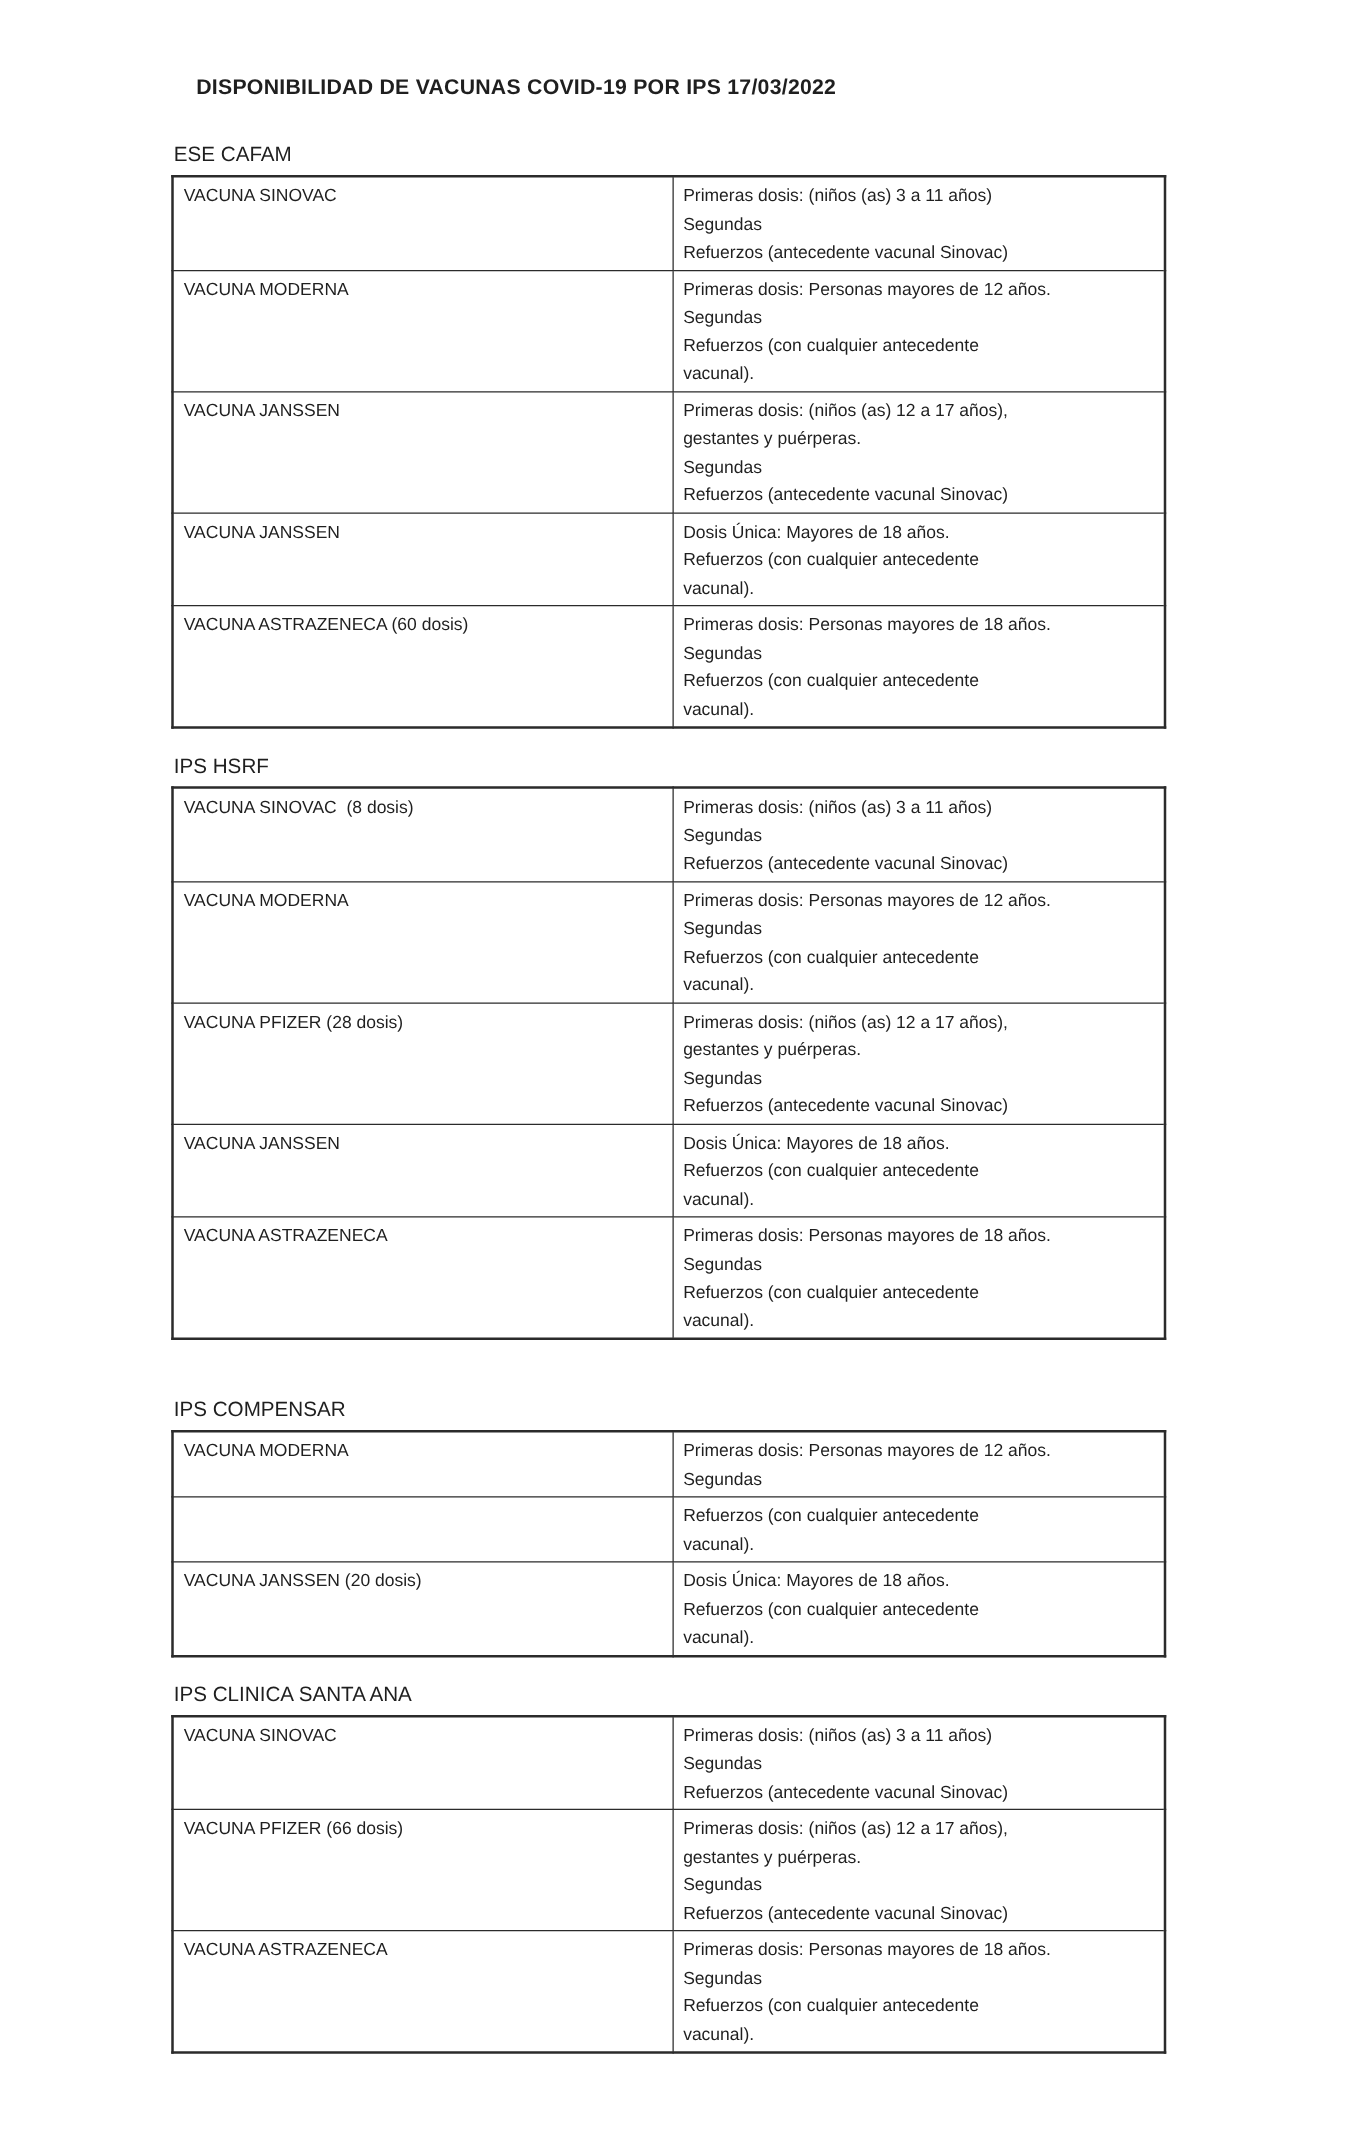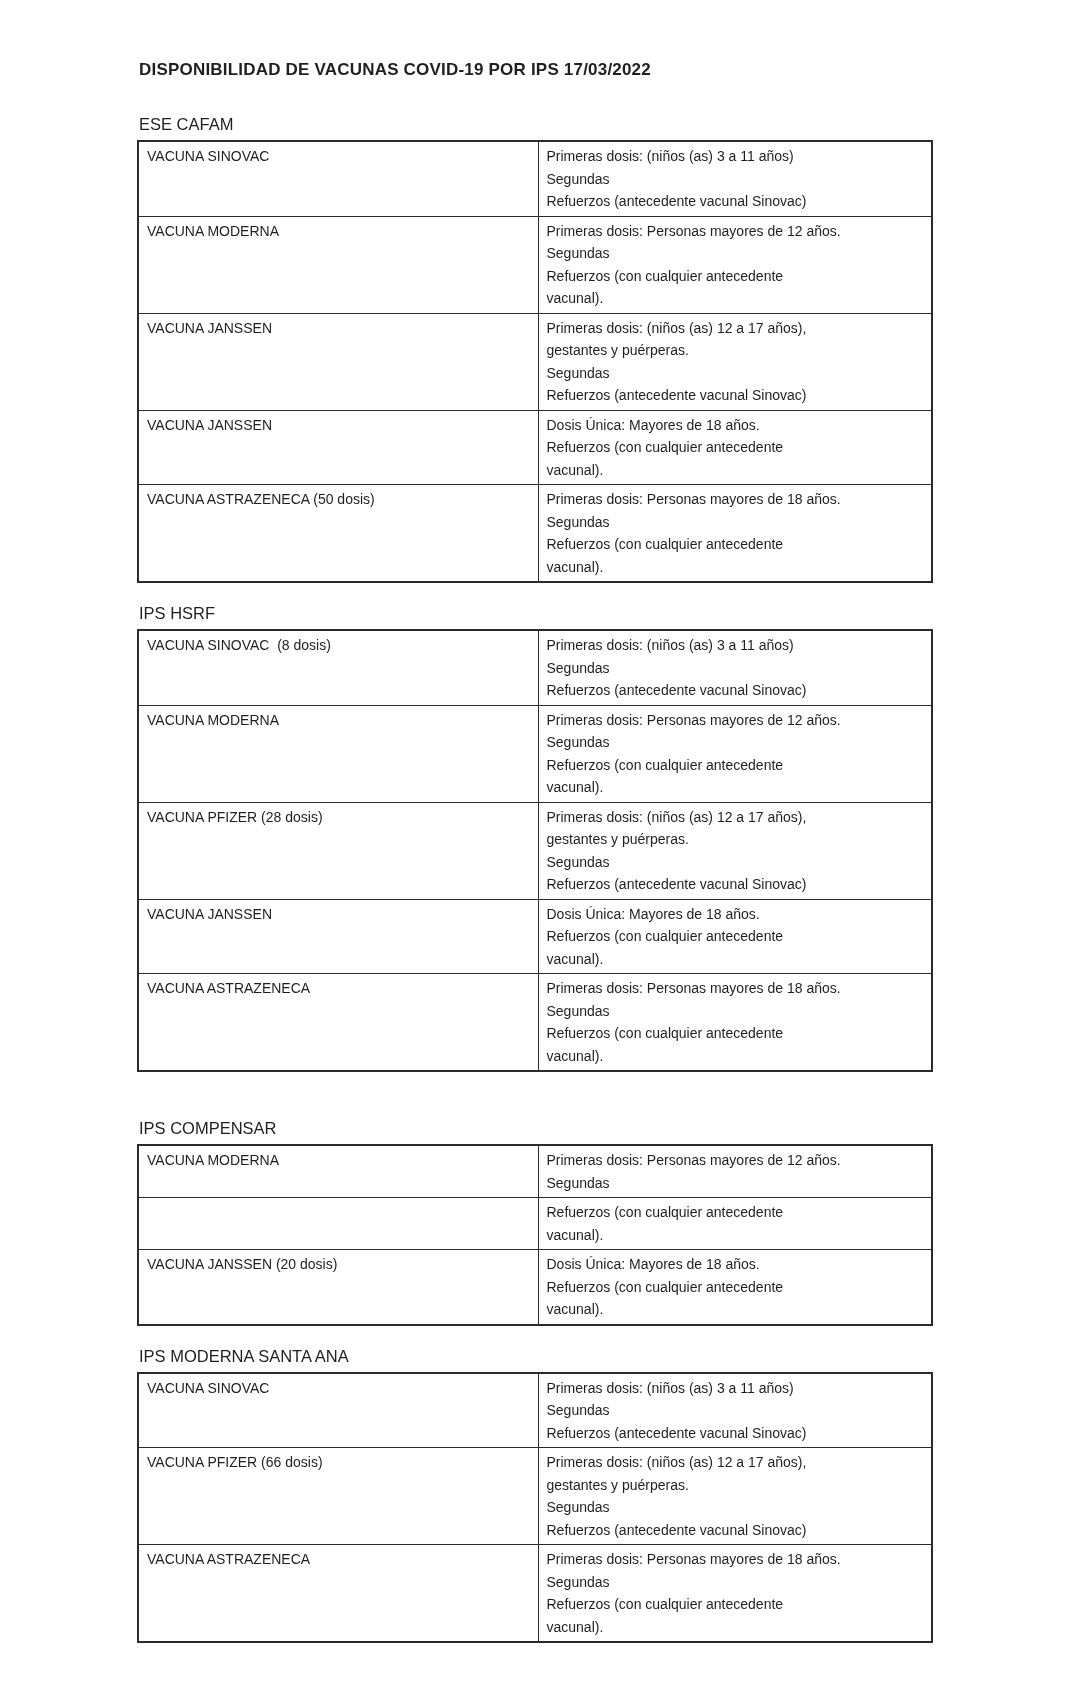--- a/index.html
+++ b/index.html
@@ -19,21 +19,21 @@
   }
   #doc {
     padding: 58px 148px 0 137px;
     width: 1080px;
     height: 1703px;
   }
   .page-title {
     font-size: 17px;
     font-weight: bold;
     letter-spacing: 0.2px;
-    margin: 0 0 33px 2px;
+    margin: 0 0 33px 20px;
     line-height: 23px;
     white-space: pre-wrap;
   }
   .ips-section { margin: 0 0 20px 0; }
   .ips-section.extra-gap { margin-top: 46px; }
   .section-heading {
     font-size: 16.5px;
     line-height: 21px;
     margin: 0 0 5px 2px;
     white-space: pre-wrap;
@@ -93,21 +93,21 @@
             </tr>
             <tr>
               <td class="vcell">VACUNA JANSSEN</td>
               <td class="dcell">
                 <div class="line">Dosis Única: Mayores de 18 años.</div>
                 <div class="line">Refuerzos (con cualquier antecedente</div>
                 <div class="line">vacunal).</div>
               </td>
             </tr>
             <tr>
-              <td class="vcell">VACUNA ASTRAZENECA (50 dosis)</td>
+              <td class="vcell">VACUNA ASTRAZENECA (60 dosis)</td>
               <td class="dcell">
                 <div class="line">Primeras dosis: Personas mayores de 18 años.</div>
                 <div class="line">Segundas</div>
                 <div class="line">Refuerzos (con cualquier antecedente</div>
                 <div class="line">vacunal).</div>
               </td>
             </tr>
           </tbody>
         </table>
       </section>
@@ -184,21 +184,21 @@
               <td class="dcell">
                 <div class="line">Dosis Única: Mayores de 18 años.</div>
                 <div class="line">Refuerzos (con cualquier antecedente</div>
                 <div class="line">vacunal).</div>
               </td>
             </tr>
           </tbody>
         </table>
       </section>
       <section class="ips-section">
-        <div class="section-heading">IPS MODERNA SANTA ANA</div>
+        <div class="section-heading">IPS CLINICA SANTA ANA</div>
         <table class="vaccine-table">
           <tbody>
             <tr>
               <td class="vcell">VACUNA SINOVAC</td>
               <td class="dcell">
                 <div class="line">Primeras dosis: (niños (as) 3 a 11 años)</div>
                 <div class="line">Segundas</div>
                 <div class="line">Refuerzos (antecedente vacunal Sinovac)</div>
               </td>
             </tr>

